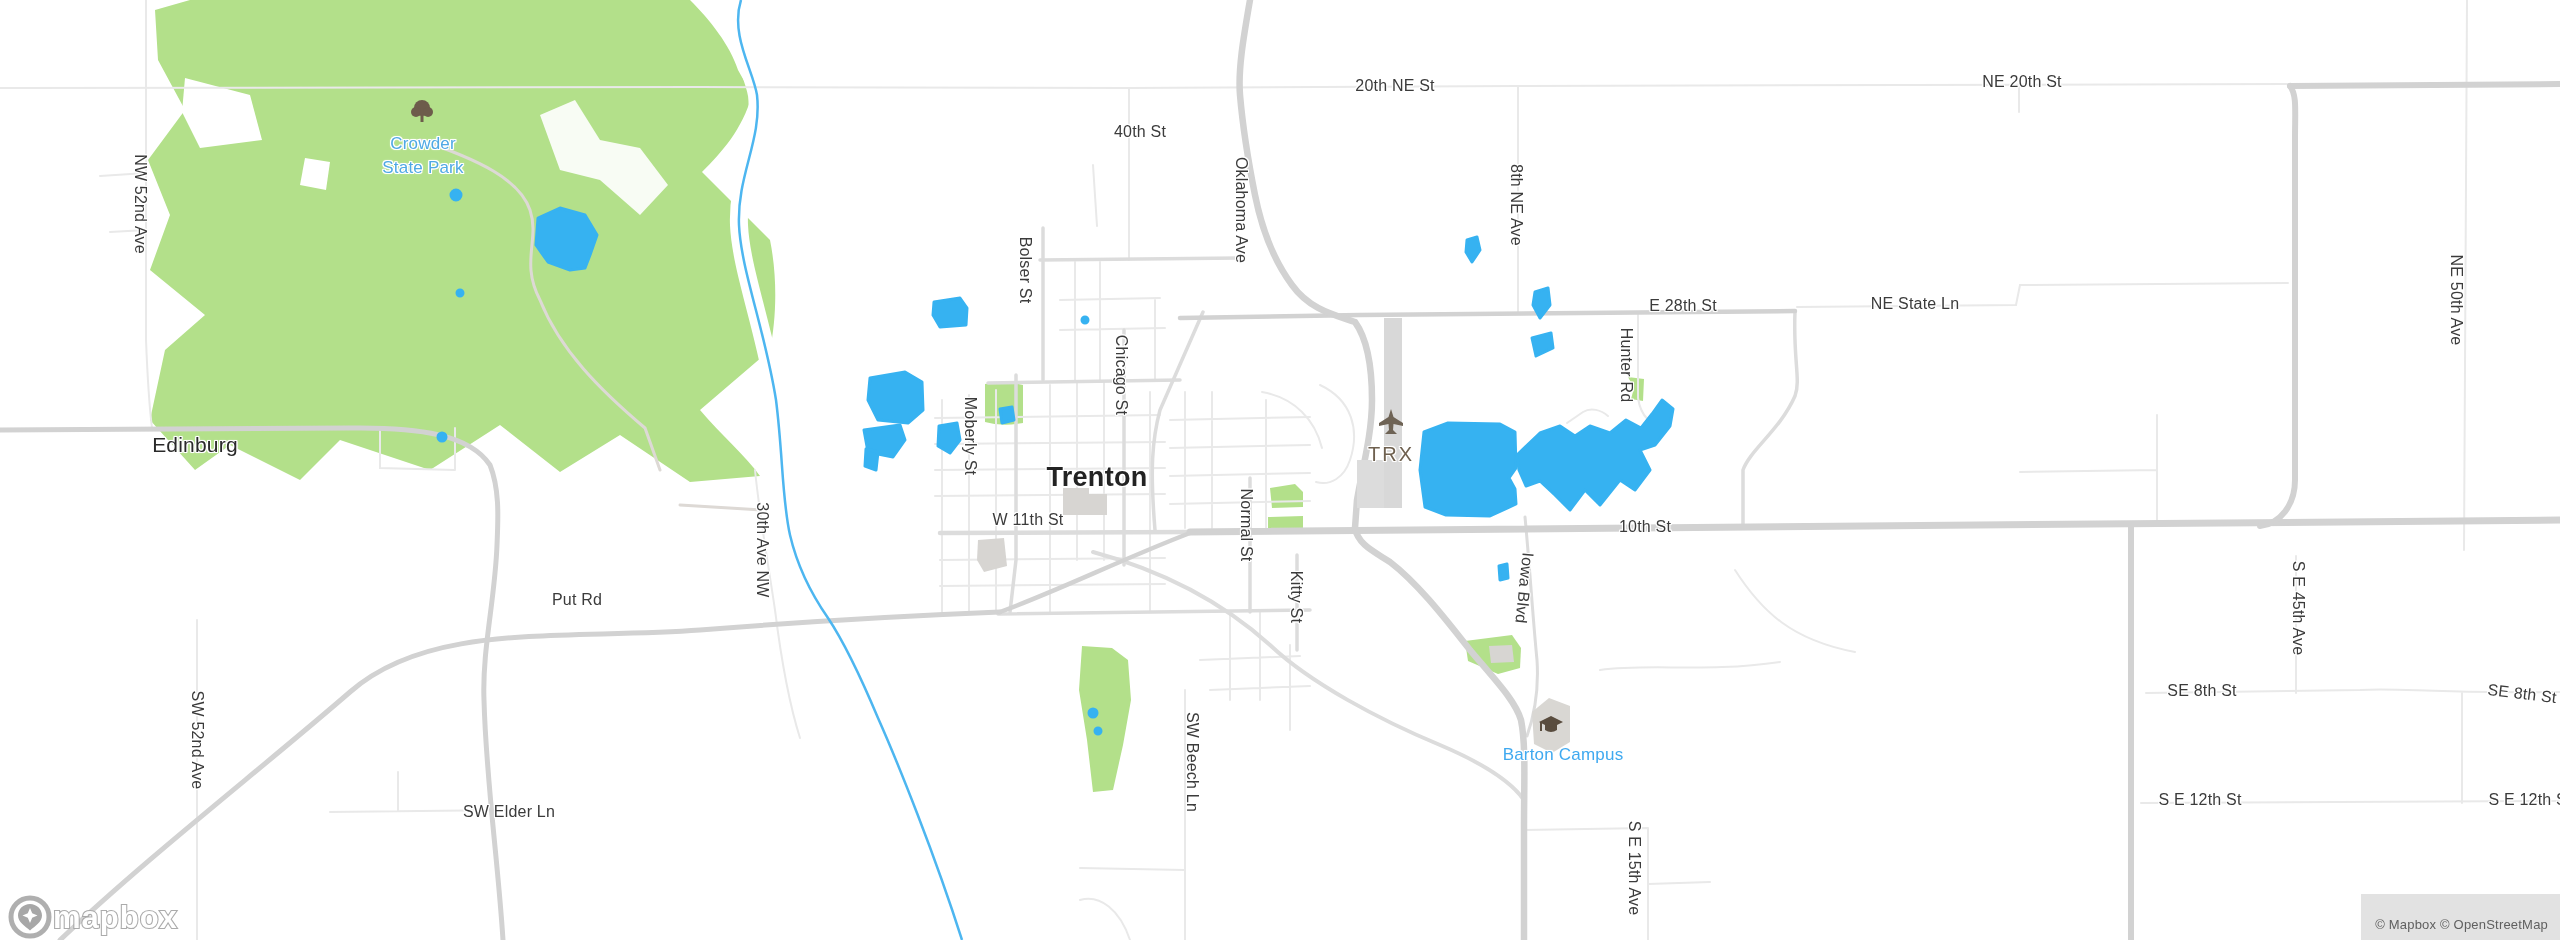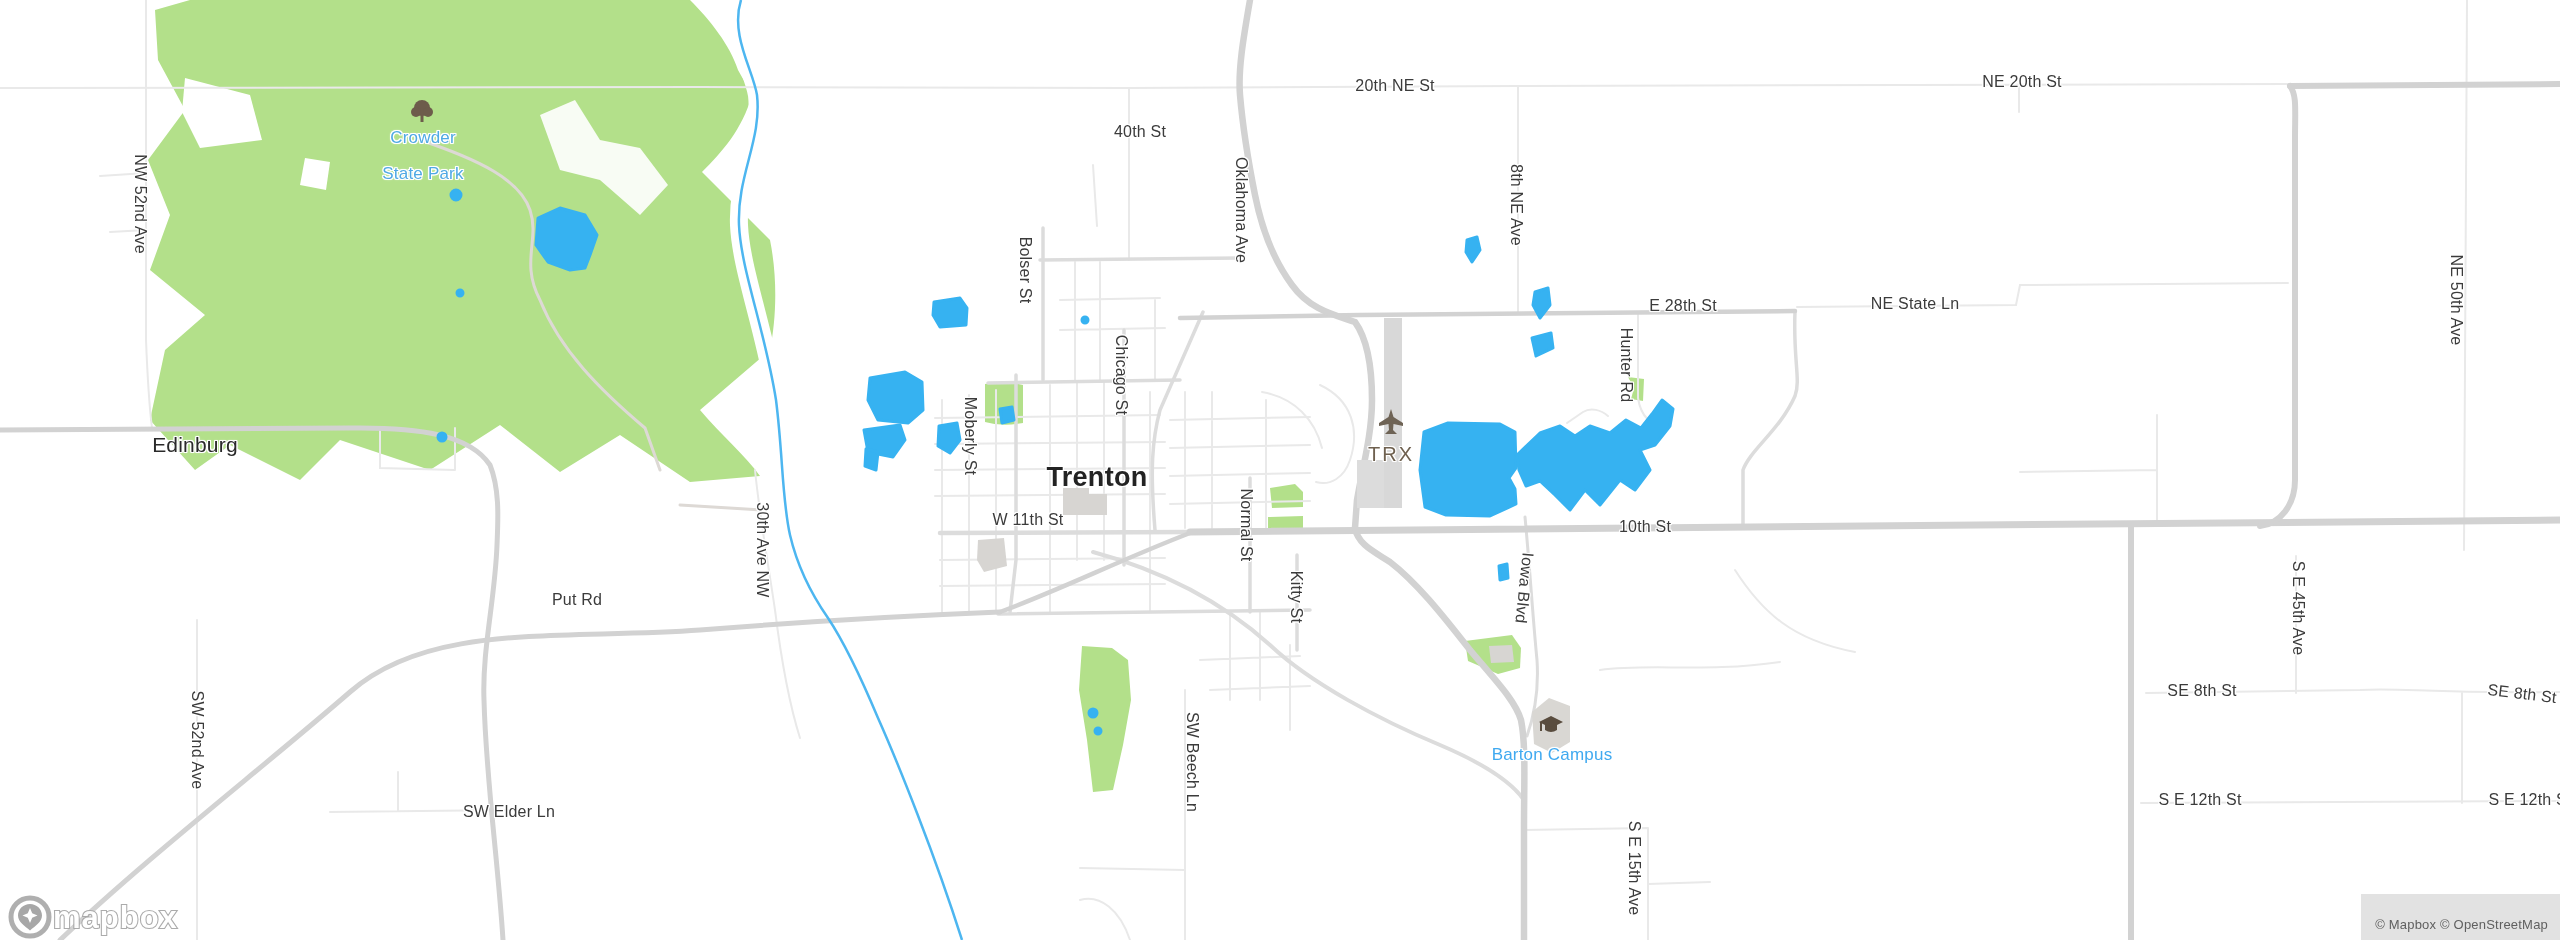--- a/index.html
+++ b/index.html
@@ -9,22 +9,22 @@
   }
   #map svg.geom{position:absolute;left:0;top:0;}
   .lbl{
     position:absolute;transform:translate(-50%,-50%);
     color:#3b3b3b;font-size:16px;white-space:nowrap;letter-spacing:.2px;
     text-shadow:0 1px 0 #fff,1px 0 0 #fff,-1px 0 0 #fff,0 -1px 0 #fff,1px 1px 0 #fff,-1px -1px 0 #fff,1px -1px 0 #fff,-1px 1px 0 #fff,0 0 3px #fff;
   }
   .sv{writing-mode:vertical-rl;text-orientation:mixed;}
   .c1{font-size:27px;font-weight:600;color:#232323;letter-spacing:.3px;}
   .c2{font-size:21px;font-weight:400;color:#2a2a2a;}
-  .park-lbl{color:#4fa9e4;font-size:17px;font-weight:500;text-align:center;white-space:pre-line;line-height:36px;}
-  .campus-lbl{color:#3fa9f0;font-size:17px;font-weight:500;}
+  .park-lbl{color:#4fa9e4;font-size:17px;font-weight:500;text-align:center;white-space:pre-line;line-height:24px;}
+  .campus-lbl{color:#3fa9f0;font-size:17px;font-weight:500;margin-left:11px;}
   .trx-lbl{color:#6f6150;font-size:20px;font-weight:500;letter-spacing:2px;}
   .rot7{transform:translate(-50%,-50%) rotate(7deg);}
   .rot96{transform:translate(-50%,-50%) rotate(6deg);}
   #attribution{
     position:absolute;right:0;bottom:0;height:30px;line-height:30px;
     background:rgba(125,125,125,.22);color:#606060;font-size:13px;
     padding:16px 12px 0 14px;letter-spacing:.2px;
   }
   #logo{position:absolute;left:6px;top:891px;}
 </style>

